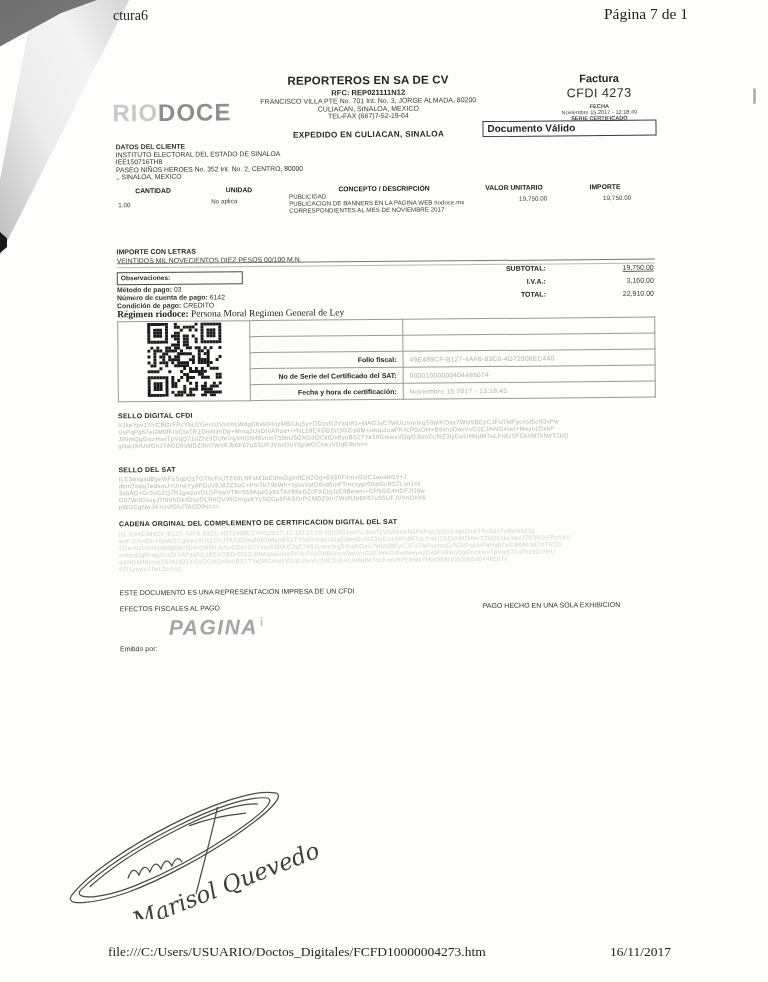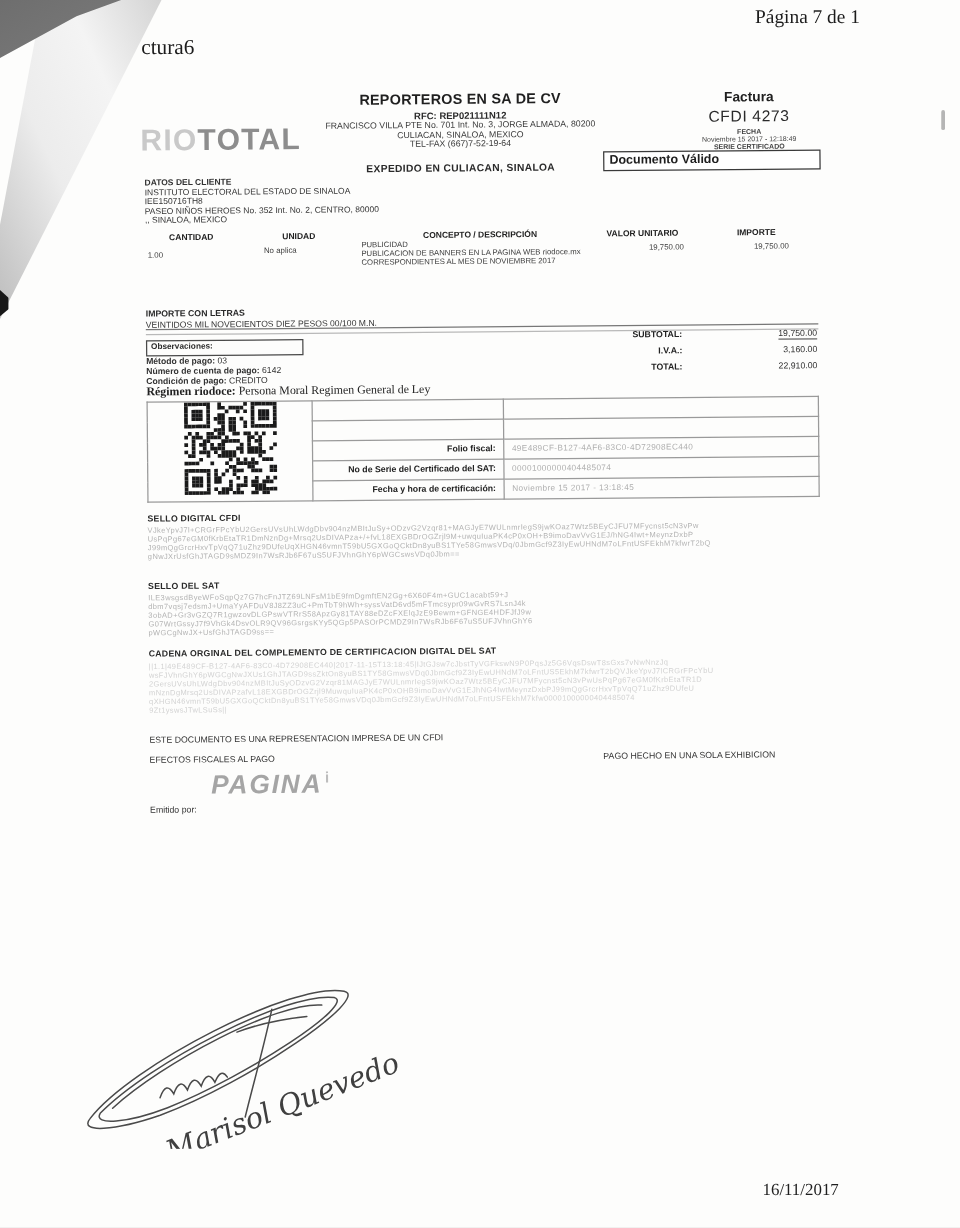--- a/index.html
+++ b/index.html
@@ -18,21 +18,21 @@
   .fold-dark{left:0;top:0;width:170px;height:290px;
     background:linear-gradient(150deg,#6e6e6e,#a0a0a0);
     clip-path:polygon(0 0,57% 0,36% 4.5%,0 16%);}
   .fold-notch{left:0;top:232px;width:7px;height:21px;background:#181818;
     clip-path:polygon(0 0,100% 30%,100% 72%,0 100%);}
   .edge-tick{left:753px;top:88px;width:3px;height:16px;background:#b5b5b5;border-radius:2px;}
 
   .doc{position:absolute;left:0;top:0;width:768px;height:940px;
        transform:rotate(-0.5deg);transform-origin:380px 300px;}
 
-  .frag{left:113px;top:8px;font-size:17px;color:#1c1c1c;margin-top:20px;}
+  .frag{left:113px;top:8px;font-size:14px;color:#1c1c1c;}
   .pageno{left:604px;top:5px;font-size:15.5px;color:#1c1c1c;}
 
   .logo{left:114px;top:97px;font-size:24px;font-weight:bold;letter-spacing:1px;}
   .logo .p1{color:#c9c9c9;}
   .logo .p2{color:#8d8d8d;}
 
   .co{left:248px;top:74px;width:244px;}
   .co-name{font-size:11.5px;color:#1f1f1f;letter-spacing:.2px;}
   .co-rfc{font-size:7.6px;color:#2a2a2a;margin-top:2px;}
   .co-addr{font-size:7px;line-height:7.7px;color:#3a3a3a;}
@@ -91,26 +91,27 @@
 
 <div class="page">
 
   <div class="abs fold-band"></div>
   <div class="abs fold-dark"></div>
   <div class="abs fold-notch"></div>
   <div class="abs edge-tick"></div>
 
   <div class="abs serif frag">ctura6</div>
   <div class="abs serif pageno">Página 7 de 1</div>
+  <div class="abs serif footer-path">file:///C:/Users/USUARIO/Doctos_Digitales/FCFD10000004273.htm</div>
   <div class="abs serif footer-date">16/11/2017</div>
 
   <div class="doc">
 
     <div class="abs logo">
-      <span class="p1">RIO</span><span class="p2">TOTAL</span>
+      <span class="p1">RIO</span><span class="p2">DOCE</span>
     </div>
 
     <div class="abs co ctr">
       <div class="co-name b">REPORTEROS EN SA DE CV</div>
       <div class="co-rfc b">RFC: REP021111N12</div>
       <div class="co-addr">FRANCISCO VILLA PTE No. 701 Int. No. 3, JORGE ALMADA, 80200</div>
       <div class="co-addr">CULIACAN, SINALOA, MEXICO</div>
       <div class="co-addr">TEL-FAX (667)7-52-19-64</div>
     </div>
     <div class="abs expedido ctr b">EXPEDIDO EN CULIACAN, SINALOA</div>

